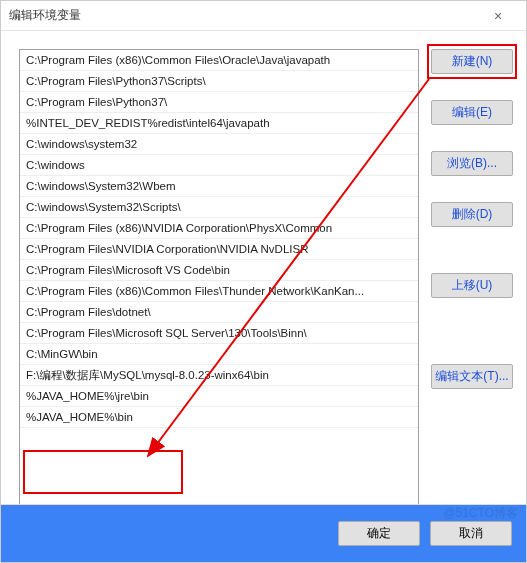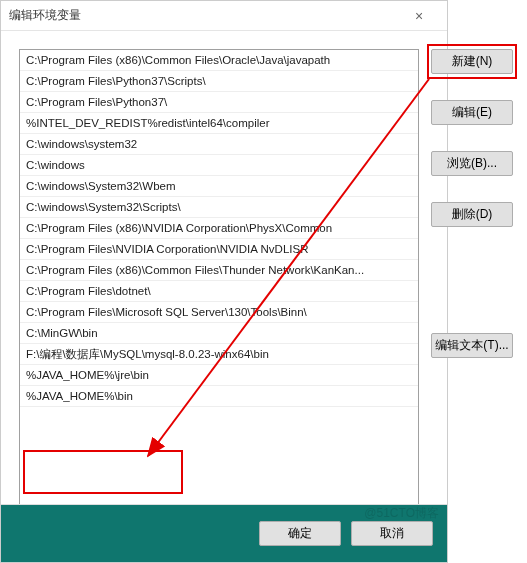--- a/index.html
+++ b/index.html
@@ -3,21 +3,21 @@
   <meta charset="utf-8">
   <style>
     * { box-sizing: border-box; margin: 0; padding: 0; }
     body {
       width: 527px; height: 563px;
       font-family: "Microsoft YaHei", "Segoe UI", sans-serif;
       font-size: 12px;
       background: #fff;
       position: relative;
     }
-    .window { width: 448px; height: 563px; border: 1px solid #ccc; background: #fff; position: relative; }
+    .window { width: 527px; height: 563px; border: 1px solid #ccc; background: #fff; position: relative; }
     .titlebar {
       height: 30px;
       display: flex; align-items: center;
       padding: 0 8px;
       border-bottom: 1px solid #e5e5e5;
       background: #fff;
       font-size: 12px;
       color: #333;
     }
     .titlebar .title { flex: 1; }
@@ -55,31 +55,31 @@
       width: 82px;
       display: flex; flex-direction: column;
     }
     .side-buttons button {
       height: 25px;
       margin-bottom: 6px;
       font-size: 12px;
       background: #e1e1e1;
       border: 1px solid #adadad;
       border-radius: 2px;
-      color: #000000;
+      color: #1d4ed8;
       cursor: pointer;
       font-family: inherit;
     }
     .side-buttons .gap { height: 20px; }
     .bottom-bar {
       position: absolute;
       bottom: 0; left: 0; right: 0;
       height: 58px;
       border-top: 1px solid #ddd;
-      background: #0f766e;
+      background: #3b82f6;
       display: flex; align-items: center; justify-content: flex-end;
       padding: 0 14px; gap: 10px;
     }
     .bottom-bar button {
       width: 82px; height: 25px;
       font-size: 12px;
       background: #e1e1e1;
       border: 1px solid #adadad;
       border-radius: 2px;
       cursor: pointer;
@@ -120,46 +120,48 @@
   <div class="titlebar">
     <span class="title">编辑环境变量</span>
     <span class="close-btn">×</span>
   </div>
 
   <div class="client">
     <div class="listbox" id="listbox">
         <div class="list-item">C:\Program Files (x86)\Common Files\Oracle\Java\javapath</div>
         <div class="list-item">C:\Program Files\Python37\Scripts\</div>
         <div class="list-item">C:\Program Files\Python37\</div>
-        <div class="list-item">%INTEL_DEV_REDIST%redist\intel64\compiler</div>
+        <div class="list-item">%INTEL_DEV_REDIST%redist\intel64\javapath</div>
         <div class="list-item">C:\windows\system32</div>
         <div class="list-item">C:\windows</div>
         <div class="list-item">C:\windows\System32\Wbem</div>
         <div class="list-item">C:\windows\System32\Scripts\</div>
         <div class="list-item">C:\Program Files (x86)\NVIDIA Corporation\PhysX\Common</div>
         <div class="list-item">C:\Program Files\NVIDIA Corporation\NVIDIA NvDLISR</div>
+        <div class="list-item">C:\Program Files\Microsoft VS Code\bin</div>
         <div class="list-item">C:\Program Files (x86)\Common Files\Thunder Network\KanKan...</div>
         <div class="list-item">C:\Program Files\dotnet\</div>
         <div class="list-item">C:\Program Files\Microsoft SQL Server\130\Tools\Binn\</div>
         <div class="list-item">C:\MinGW\bin</div>
         <div class="list-item">F:\编程\数据库\MySQL\mysql-8.0.23-winx64\bin</div>
         <div class="list-item">%JAVA_HOME%\jre\bin</div>
         <div class="list-item">%JAVA_HOME%\bin</div>
       </div>
 
     <div class="side-buttons">
       <button>新建(N)</button>
       <div class="gap"></div>
       <button>编辑(E)</button>
       <div class="gap"></div>
       <button>浏览(B)...</button>
       <div class="gap"></div>
       <button>删除(D)</button>
       <div class="gap"></div>
       <div class="gap"></div>
+      <button>上移(U)</button>
       <div class="gap"></div>
       <div class="gap"></div>
       <div class="gap"></div>
       <button>编辑文本(T)...</button>
     </div>
   </div>
 
   <div class="bottom-bar">
     <button>确定</button>
     <button>取消</button>

